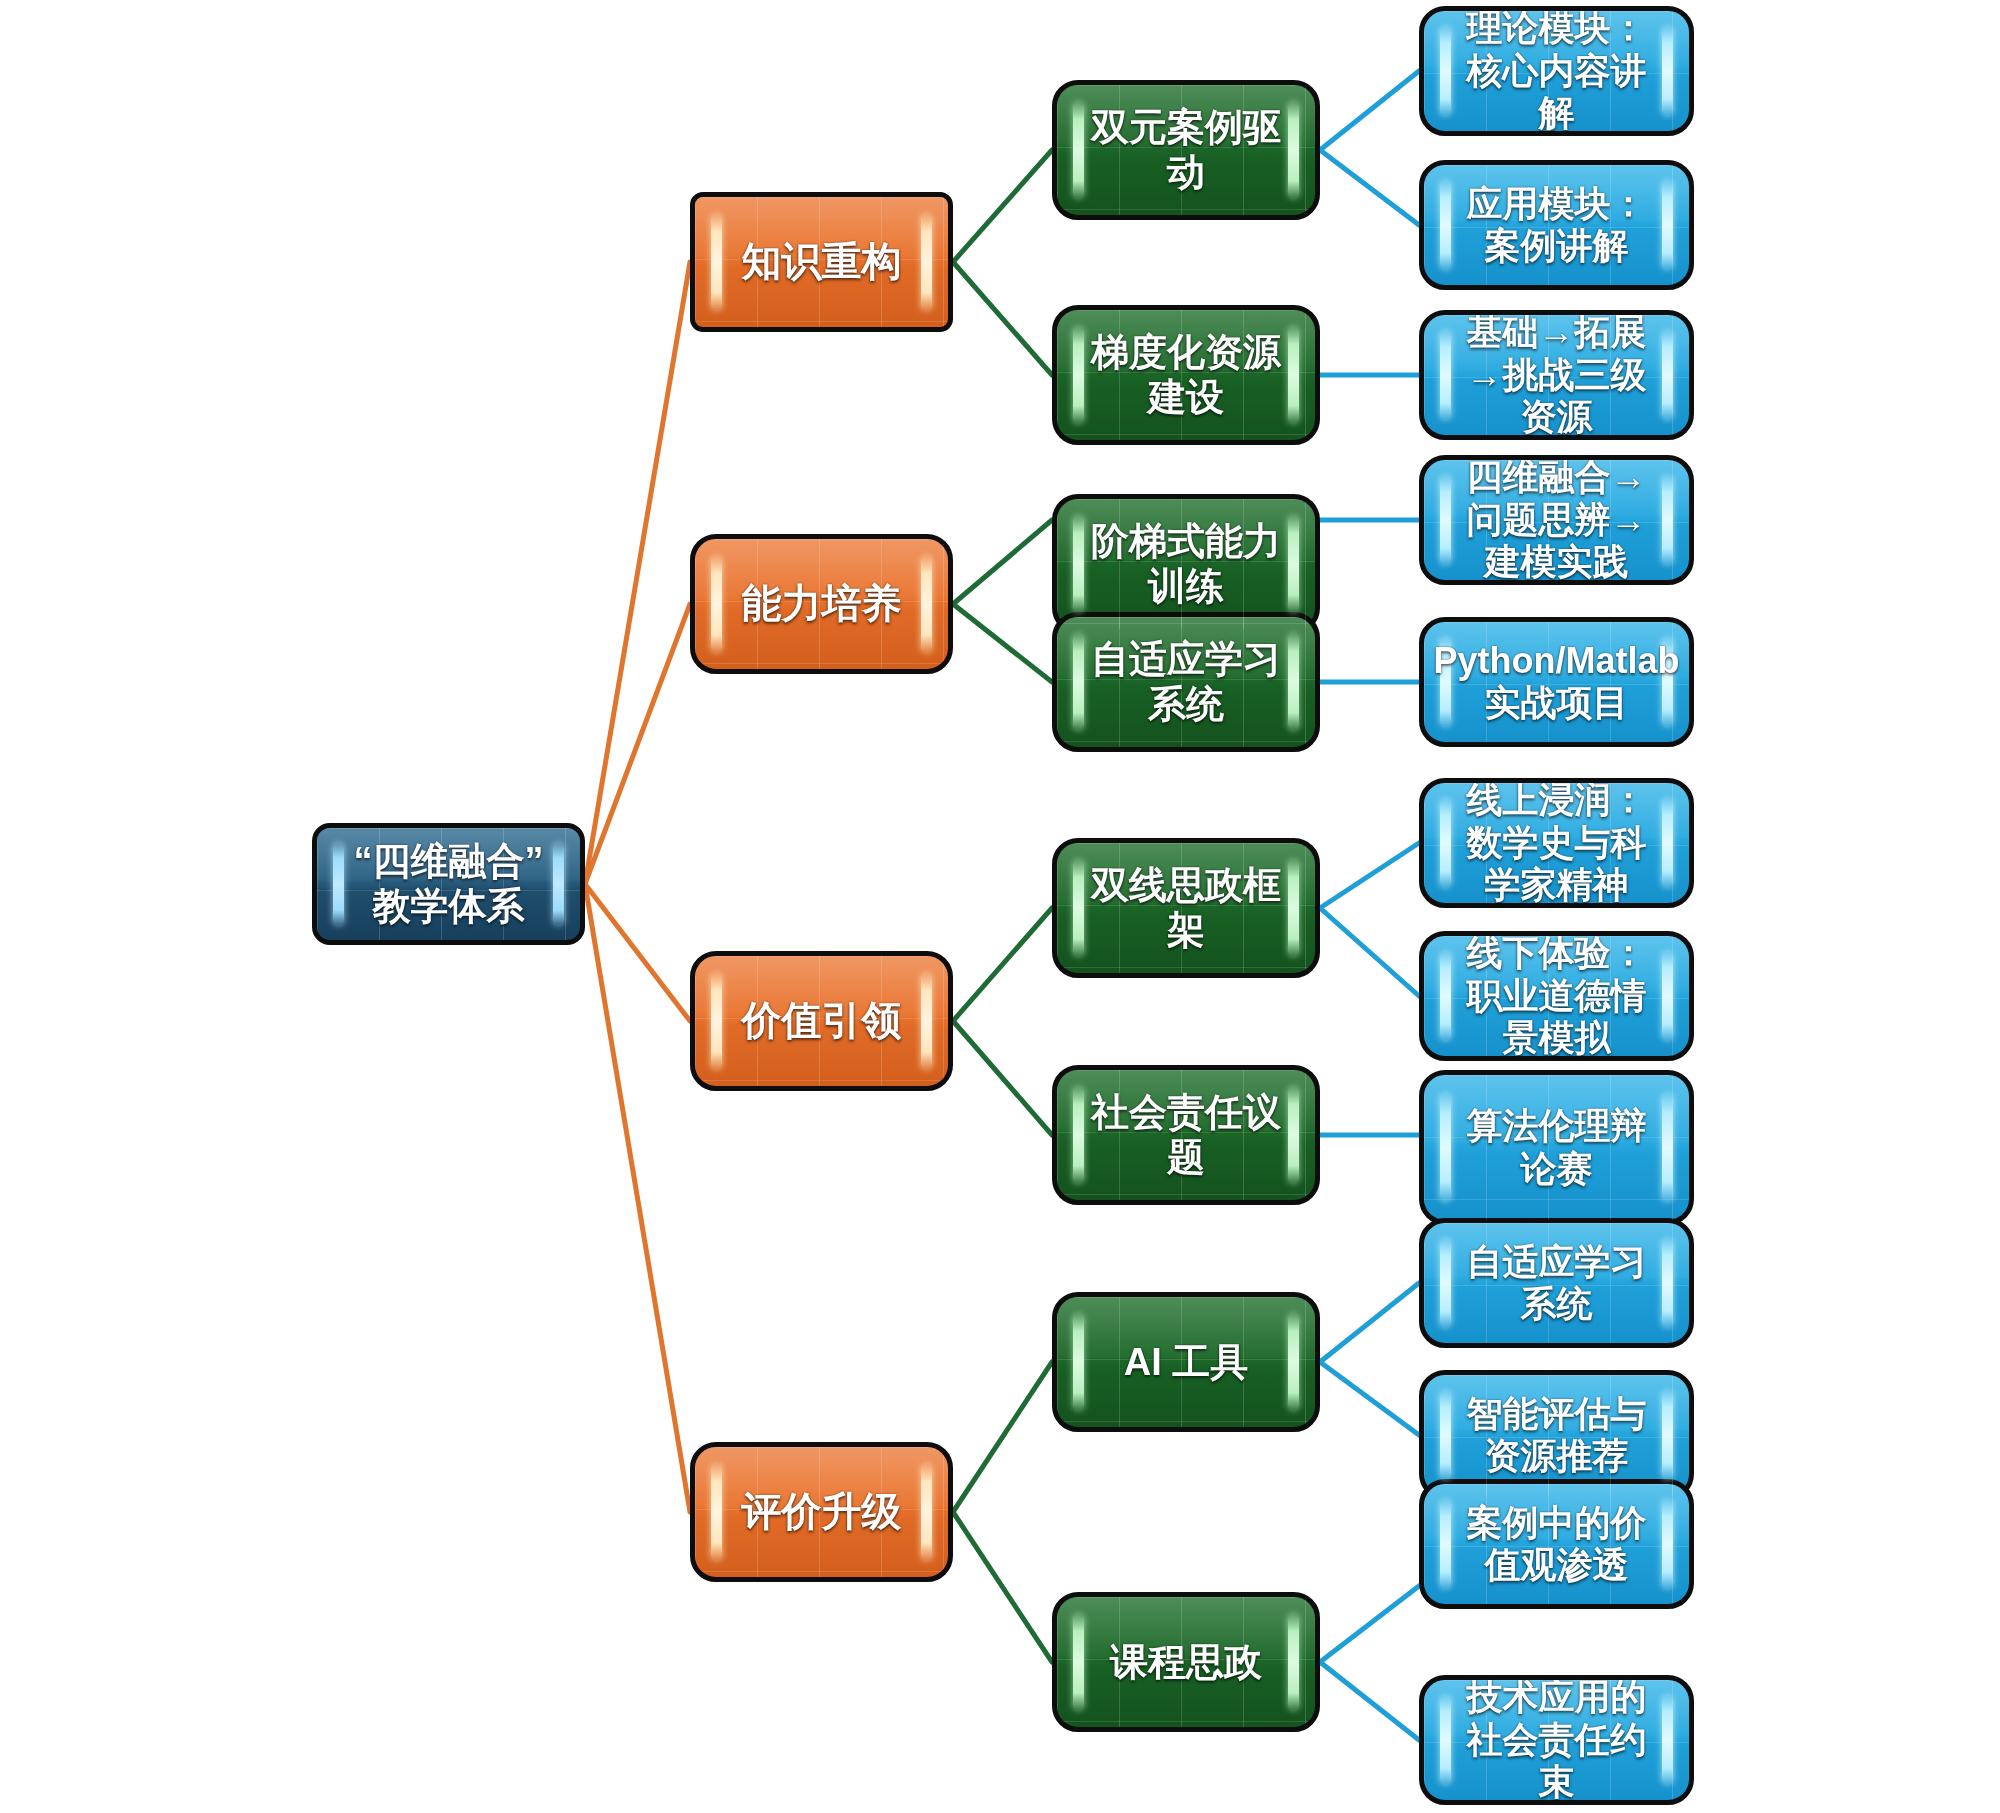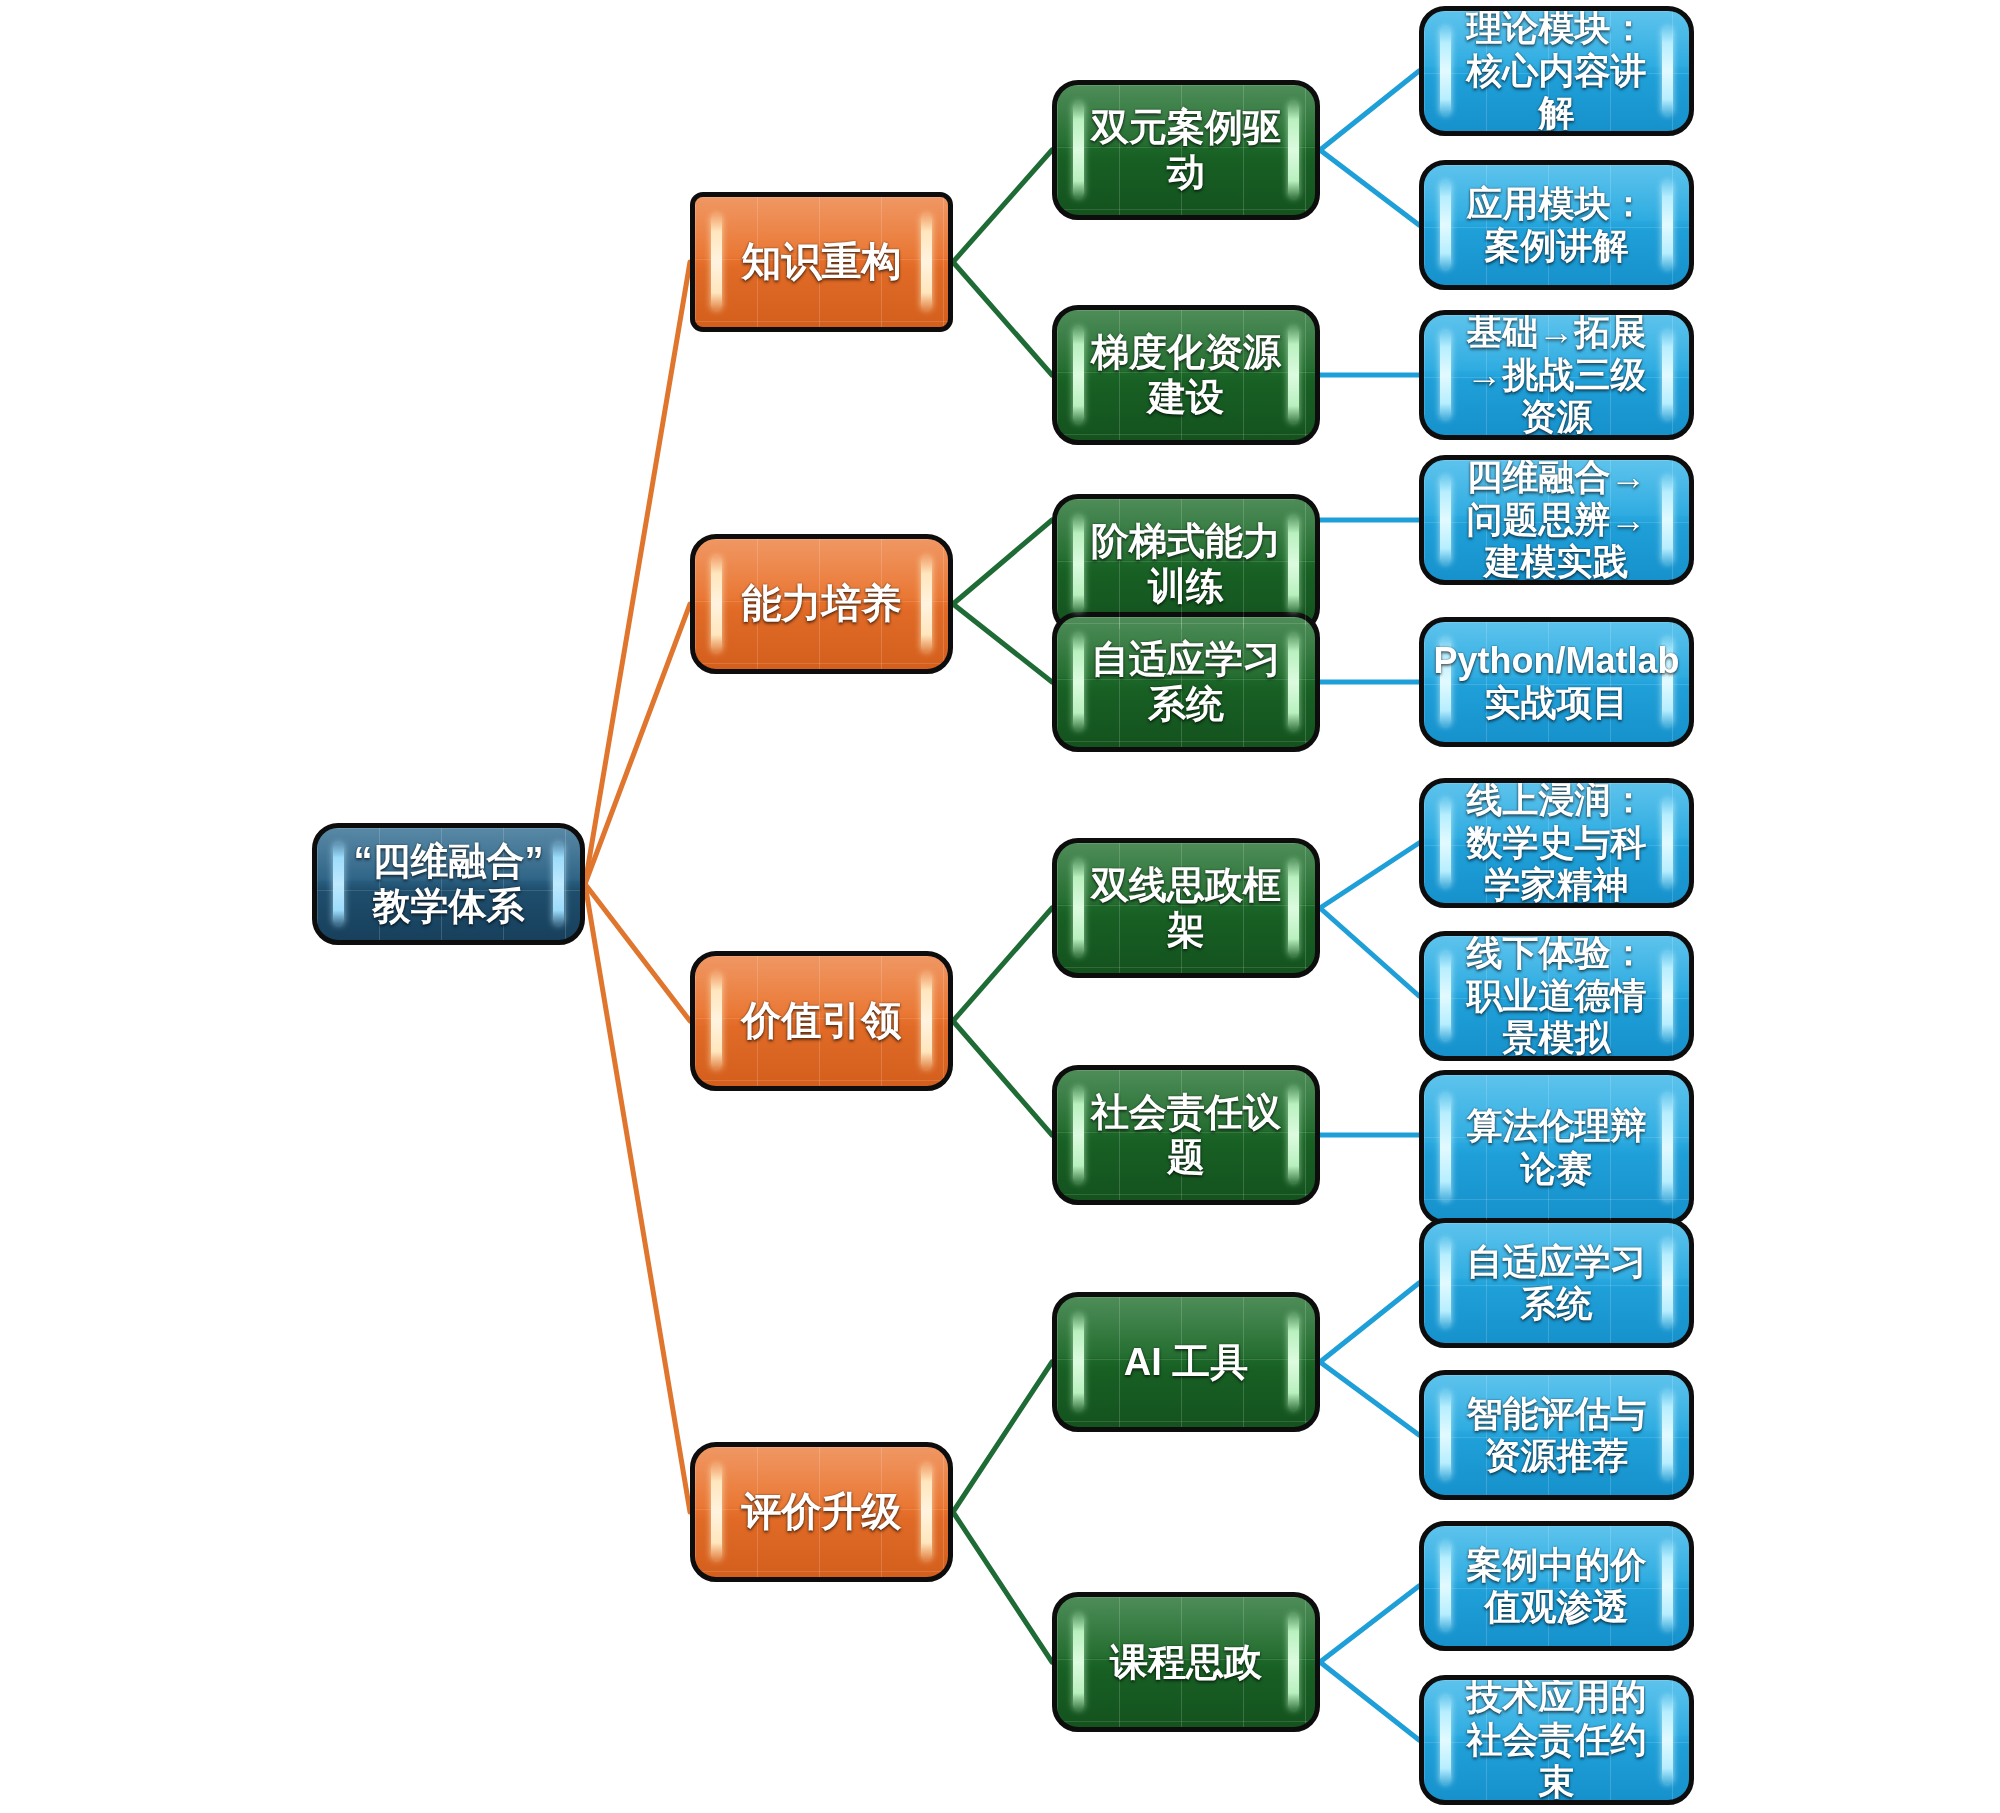--- a/index.html
+++ b/index.html
@@ -20,21 +20,21 @@
   
   .grid{position:absolute;inset:0;z-index:1;
         background-image:linear-gradient(to right,rgba(255,255,255,.16) 1px,transparent 1px),
                          linear-gradient(to bottom,rgba(255,255,255,.13) 1px,transparent 1px);
         background-size:62px 62px;}
   .sheen{position:absolute;left:0;right:0;top:0;height:47%;z-index:2;
          background:linear-gradient(to bottom,rgba(255,255,255,.20),rgba(255,255,255,.02));}
 
   
   .n-root{background:linear-gradient(to bottom,#2f6b8f 0%,#2b6184 45%,#1f4e6d 55%,#17405c 100%);
-          font-size:38px;font-weight:700;}
+          font-size:38px;font-weight:700;border-radius:18px;}
   .n-root::before,.n-root::after{
      background:linear-gradient(to bottom,rgba(150,210,245,.25),#9ddcfb 18%,#bfe9ff 50%,#9ddcfb 82%,rgba(150,210,245,.25));
      box-shadow:0 0 7px rgba(190,235,255,.75);}
 
   
   .n-l1{background:linear-gradient(to bottom,#ec7d3c 0%,#e9742f 45%,#e06a26 55%,#d45f1d 100%);
         font-size:40px;font-weight:700;}
   .n-l1::before,.n-l1::after{
      background:linear-gradient(to bottom,rgba(255,225,180,.25),#ffe6bd 18%,#fff3e0 50%,#ffe6bd 82%,rgba(255,225,180,.25));
      box-shadow:0 0 7px rgba(255,230,190,.8);}
@@ -228,21 +228,21 @@
     <div class="sheen"></div>
     <div class="lbl">自适应学习系统</div>
   </div>
 
   <div class="node n-l3" style="left:1419px;top:1370px;width:275px;height:130px;">
     <div class="grid"></div>
     <div class="sheen"></div>
     <div class="lbl">智能评估与资源推荐</div>
   </div>
 
-  <div class="node n-l3" style="left:1419px;top:1521px;width:275px;height:130px;">
+  <div class="node n-l3" style="left:1419px;top:1479px;width:275px;height:130px;">
     <div class="grid"></div>
     <div class="sheen"></div>
     <div class="lbl">案例中的价值观渗透</div>
   </div>
 
   <div class="node n-l3" style="left:1419px;top:1675px;width:275px;height:130px;">
     <div class="grid"></div>
     <div class="sheen"></div>
     <div class="lbl">技术应用的社会责任约束</div>
   </div>

